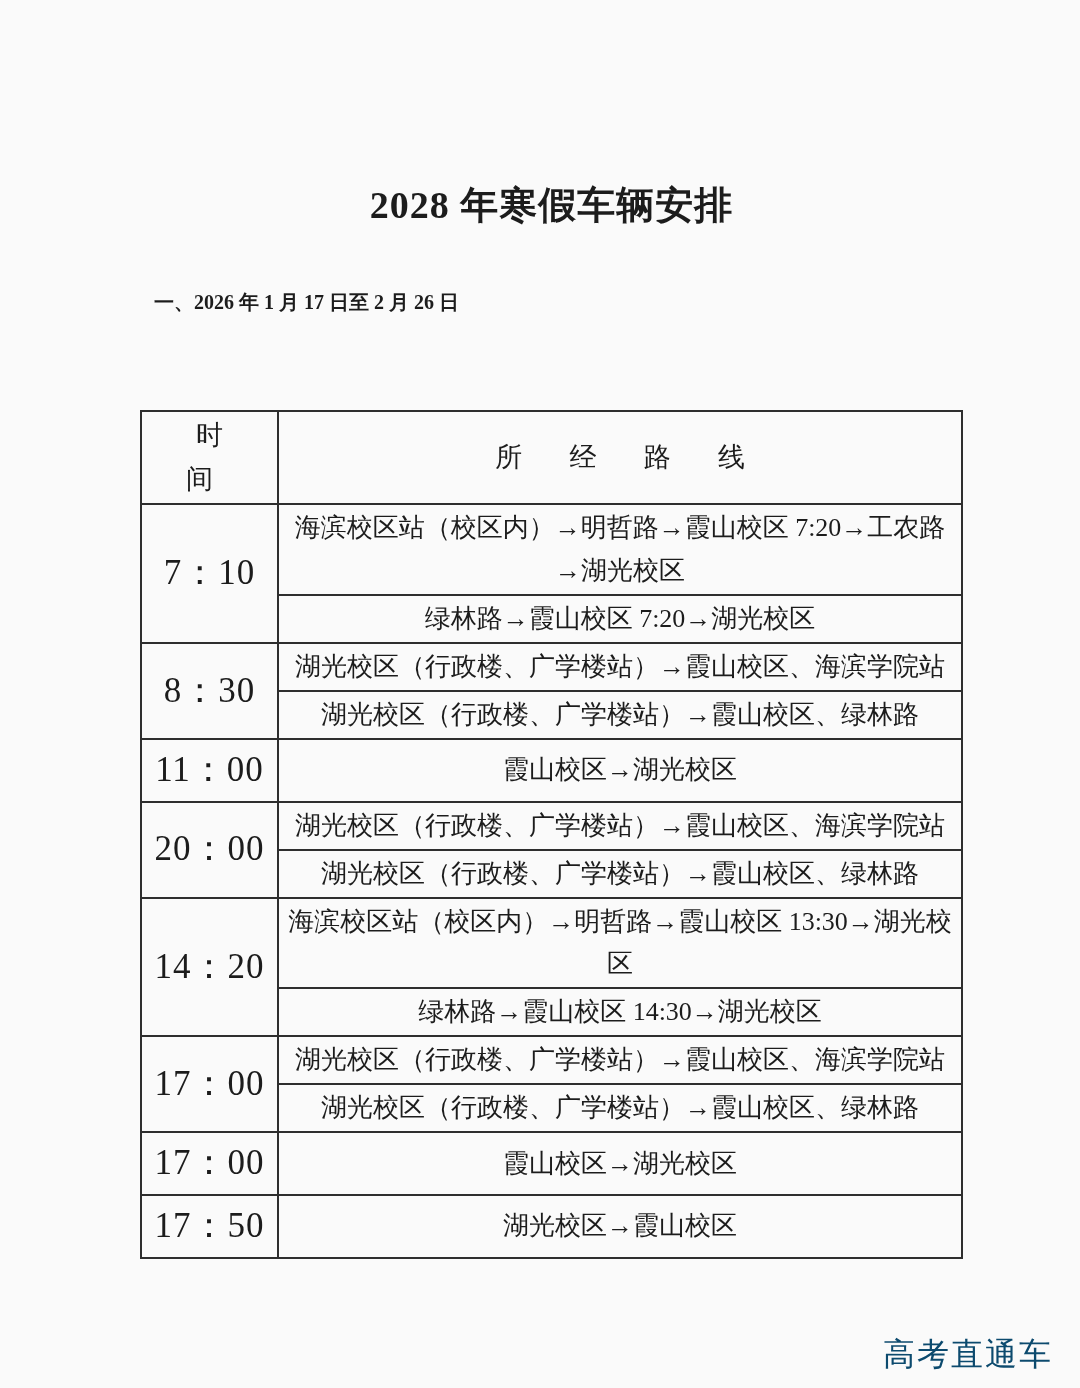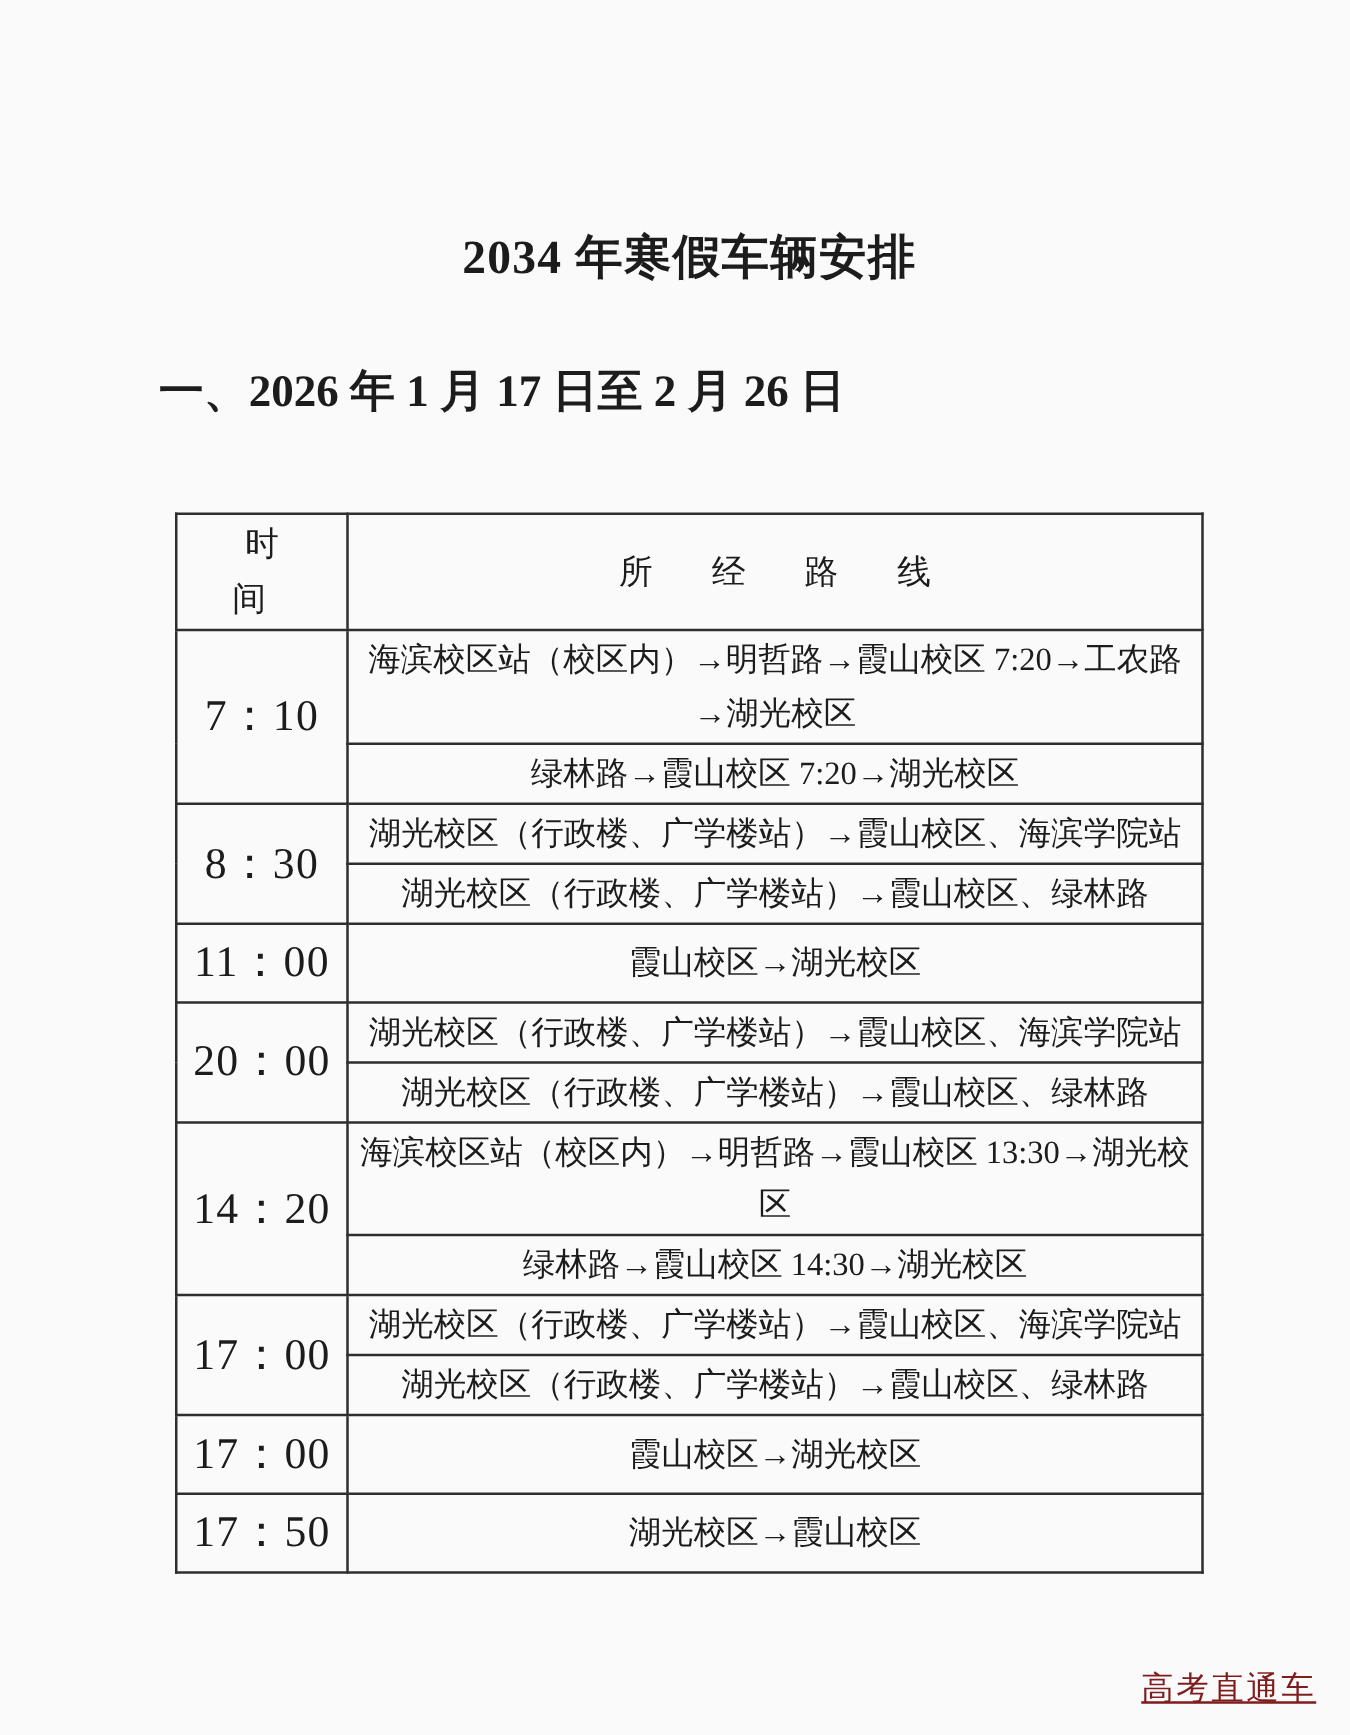--- a/index.html
+++ b/index.html
@@ -23,23 +23,23 @@
     top: 180px;
     margin: 0;
     text-align: center;
     font-size: 38px;
     font-weight: bold;
     letter-spacing: 1px;
     white-space: pre;
   }
   .section-heading {
     position: absolute;
-    left: 127px;
+    left: 154px;
     width: 860px;
-    font-size: 36px;
+    font-size: 20px;
     font-weight: bold;
     white-space: pre;
   }
   .s1 { top: 289px; }
   .s2 { top: 1170px; }
   table.schedule {
     position: absolute;
     left: 140px;
     top: 410px;
     width: 823px;
@@ -68,33 +68,32 @@
   }
   td.route-cell {
     font-size: 26px;
     height: 42px;
     margin-left: 41px;
   }
   .watermark {
     position: absolute;
     top: 1333px;
     right: 27px;
-    font-size: 26px;
-    color: #7f1d1d;
+    font-size: 32px;
+    color: #0c4a6e;
     letter-spacing: 2px;
     font-family: "Liberation Sans", "DejaVu Sans", sans-serif;
-    text-decoration: underline;
   }
 </style>
 </head>
 <body>
 
 <div class="page">
 
-  <h1 class="title">2034 年寒假车辆安排</h1>
+  <h1 class="title">2028 年寒假车辆安排</h1>
 
   <div class="section-heading s1">一、2026 年 1 月 17 日至 2 月 26 日</div>
 
   <table class="schedule">
     <thead>
       <tr>
         <th class="col-time">时 间</th>
         <th class="col-route">所 经 路 线</th>
       </tr>
     </thead>

